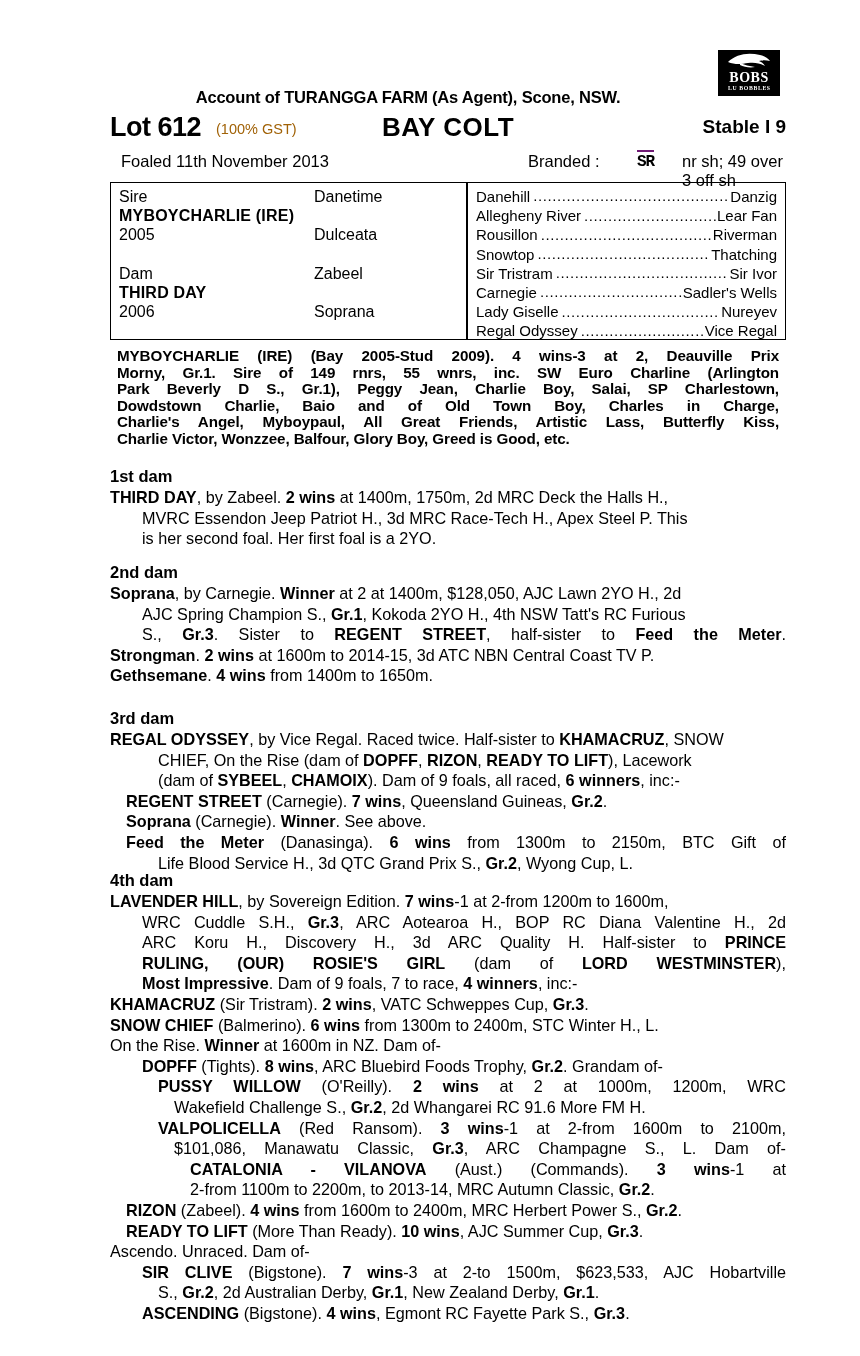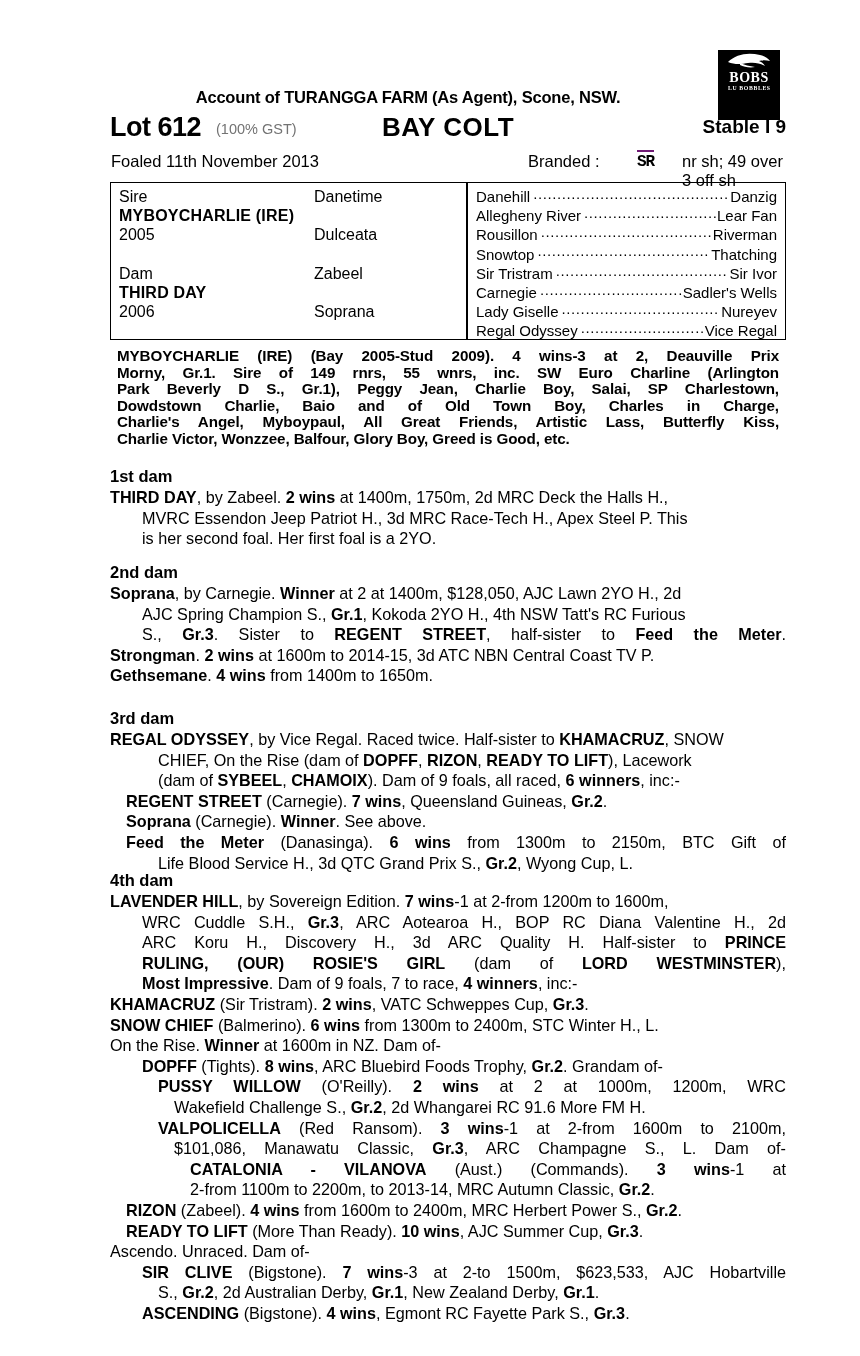--- a/index.html
+++ b/index.html
@@ -21,21 +21,21 @@
     width: 860px;
     height: 1356px;
   }
 
   
   .bobs-logo {
     position: absolute;
     left: 718px;
     top: 50px;
     width: 62px;
-    height: 70px;
+    height: 46px;
     background: #000;
     color: #fff;
     display: flex;
     flex-direction: column;
     align-items: center;
     justify-content: flex-start;
     padding-top: 0;
     box-sizing: border-box;
   }
   .bobs-bird { width: 46px; height: 20px; display:block; }
@@ -78,21 +78,21 @@
     position: absolute;
     left: 0; top: 0;
     font-size: 27px;
     font-weight: bold;
     letter-spacing: -0.5px;
   }
   .lot-gst {
     position: absolute;
     left: 106px; top: 9px;
     font-size: 14.5px;
-    color: #737373;
+    color: #a16207;
   }
   .colour-sex {
     position: absolute;
     left: 0; top: 0;
     width: 676px;
     text-align: center;
     font-size: 26px;
     font-weight: bold;
     letter-spacing: 0.5px;
   }
@@ -103,21 +103,21 @@
     font-weight: bold;
   }
   .foaled-row {
     position: absolute;
     left: 110px;
     top: 150px;
     width: 676px;
     height: 26px;
     font-size: 16.5px;
   }
-  .foaled-text { position: absolute; left: 1px; top: 2px; }
+  .foaled-text { position: absolute; left: 11px; top: 2px; }
   .branded-label { position: absolute; left: 418px; top: 2px; }
   .brand-mark {
     position: absolute;
     left: 527px; top: 0px;
     font-family: "Liberation Mono", monospace;
     font-size: 16px;
     font-weight: bold;
     border-top: 2px solid #701a75;
     padding-top: 1px;
     line-height: 19px;
@@ -165,21 +165,21 @@
     position: relative;
     white-space: nowrap;
   }
   .ped-l-row .g1 { display: inline-block; width: 195px; }
   .ped-l-row.namebold { font-weight: bold; font-size: 16px; letter-spacing: 0.2px; }
   .ped-r-row {
     height: 19.2px;
     line-height: 19.2px;
     font-size: 15px;
     display: flex;
-    align-items: flex-start;
+    align-items: center;
     white-space: nowrap;
   }
   .ped-r-row .a { flex: 0 0 auto; }
   .ped-r-row .dots {
     flex: 1 1 auto;
     overflow: hidden;
     margin: 0 1px 0 3px;
     position: relative;
     height: 14px;
   }

